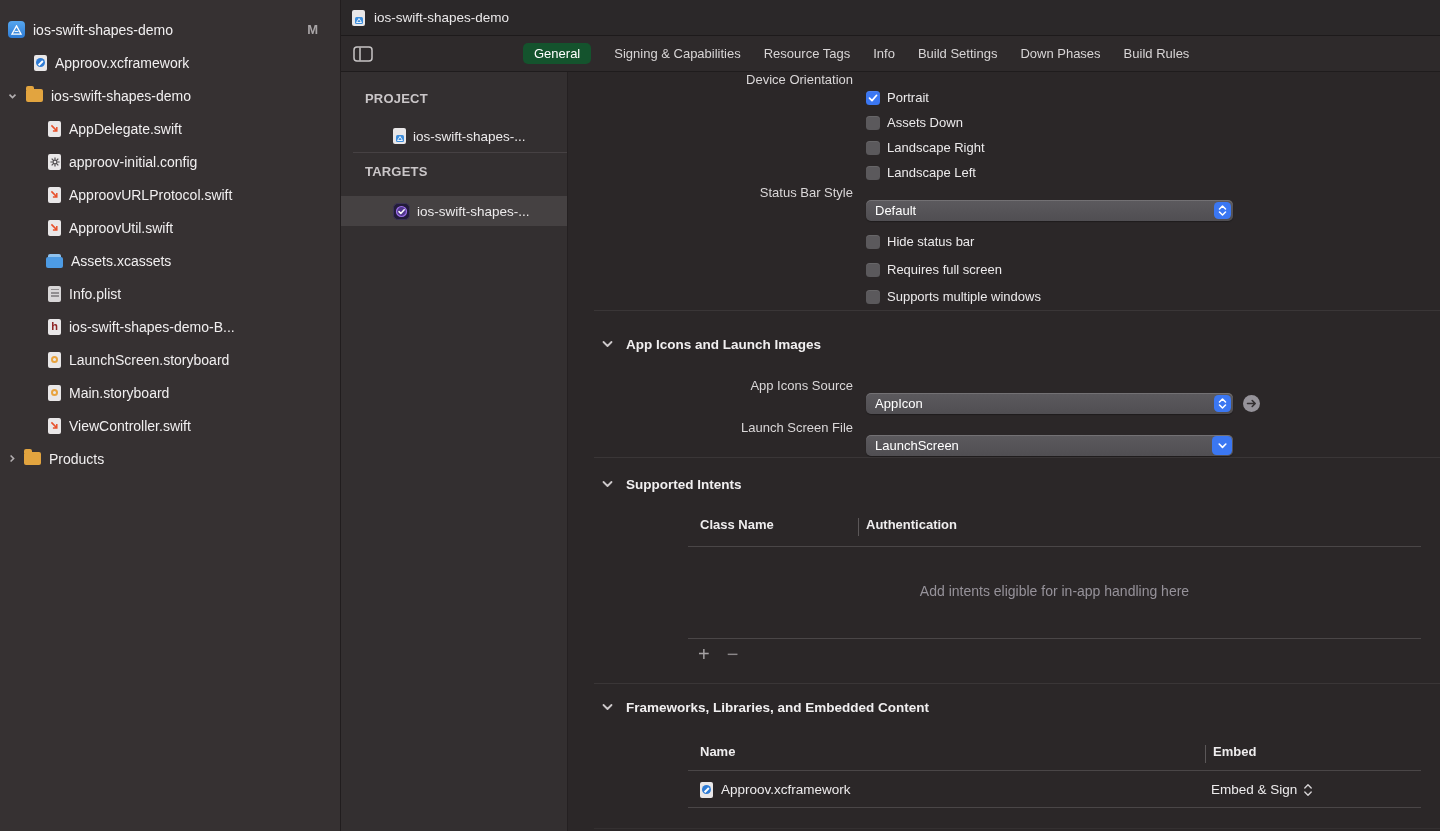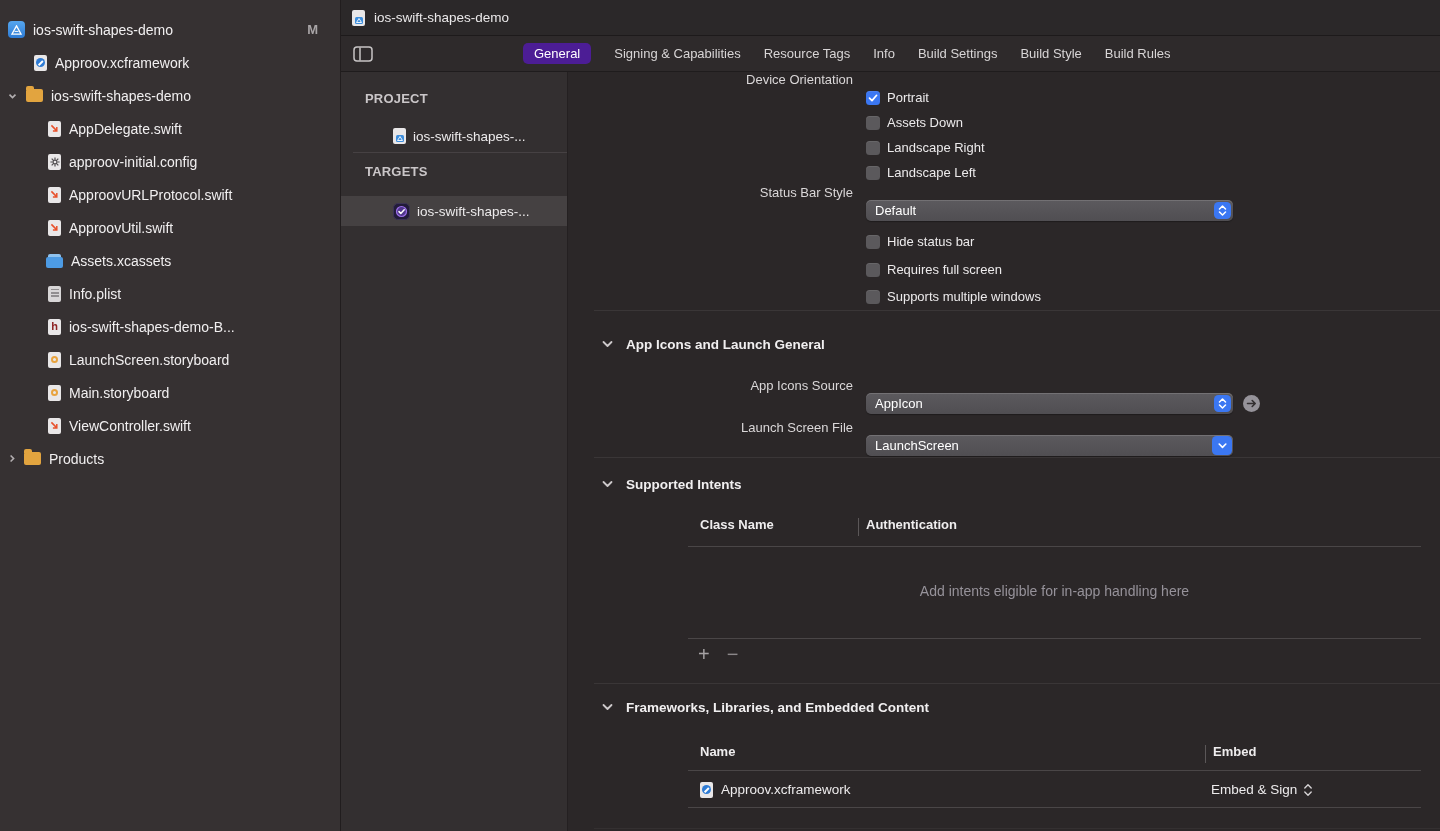--- a/index.html
+++ b/index.html
@@ -54,21 +54,21 @@
   .filebar .doc { margin-left:11px; }
   .filebar .title { margin-left:9px; font-size:13.5px; color:#EAE8E9; }
   .docblue { position:absolute; left:2.5px; bottom:2px; width:8px; height:7px;
     background:#3E8EDC; border-radius:1.5px; }
 
   .tabbar { height:36px; background:#2E2A2B; border-bottom:1px solid #1F1C1D;
     display:flex; align-items:center; }
   .toggle { margin-left:12px; display:inline-flex; }
   .tabs { display:flex; align-items:center; gap:23px; margin-left:150px; }
   .tab { font-size:13px; color:#D8D5D6; white-space:nowrap; }
-  .tab.sel { background:#4c1d95; color:#FFFFFF; padding:3px 11px; border-radius:5px; }
+  .tab.sel { background:#14532d; color:#FFFFFF; padding:3px 11px; border-radius:5px; }
 
   .body { position:absolute; left:0; top:72px; width:1099px; height:759px; display:flex; }
 
   
   .ppanel { width:227px; background:#332F30; border-right:1px solid #242021;
     padding-top:19px; flex-shrink:0; }
   .phead { margin-left:24px; font-size:13px; font-weight:bold; color:#CAC6C8;
     height:16px; letter-spacing:.2px; }
   .pitem { margin-top:15px; height:28px; display:flex; align-items:center; font-size:13.5px; }
   .pitem .ic { margin-left:52px; }
@@ -284,21 +284,21 @@
             <rect x="1" y="1" width="18" height="14" rx="3" fill="none" stroke="#C7C4C5" stroke-width="1.5"></rect>
             <line x1="7" y1="1.5" x2="7" y2="14.5" stroke="#C7C4C5" stroke-width="1.5"></line>
           </svg>
       </span>
       <div class="tabs">
         <span class="tab sel">General</span>
         <span class="tab">Signing &amp; Capabilities</span>
         <span class="tab">Resource Tags</span>
         <span class="tab">Info</span>
         <span class="tab">Build Settings</span>
-        <span class="tab">Build Style</span>
+        <span class="tab">Down Phases</span>
         <span class="tab">Build Rules</span>
       </div>
     </div>
 
     <div class="body">
 
       <div class="ppanel">
         <div class="phead">PROJECT</div>
         <div class="pitem">
           <span class="ic doc">
@@ -394,21 +394,21 @@
         </div>
 
         <div class="divider" style="margin-top:19px"></div>
 
         <div class="sechead" style="margin-top:23px">
           <span class="chv">
             <svg width="11" height="8" viewBox="0 0 11 8">
                 <path d="M1.5 2 L5.5 6 L9.5 2" fill="none" stroke="#CDC9CB" stroke-width="1.8" stroke-linecap="round" stroke-linejoin="round"></path>
               </svg>
           </span>
-          <span class="t">App Icons and Launch General</span>
+          <span class="t">App Icons and Launch Images</span>
         </div>
 
         <div class="frow" style="margin-top:19px">
           <span class="flabel">App Icons Source</span>
           <span class="fctl">
             <span class="popup">
               <span class="val">AppIcon</span>
               <span class="stepper">
                 <svg width="9" height="11" viewBox="0 0 9 11">
                     <path d="M1.5 4 L4.5 1 L7.5 4 M1.5 7 L4.5 10 L7.5 7" fill="none" stroke="#fff" stroke-width="1.5" stroke-linecap="round" stroke-linejoin="round"></path>

